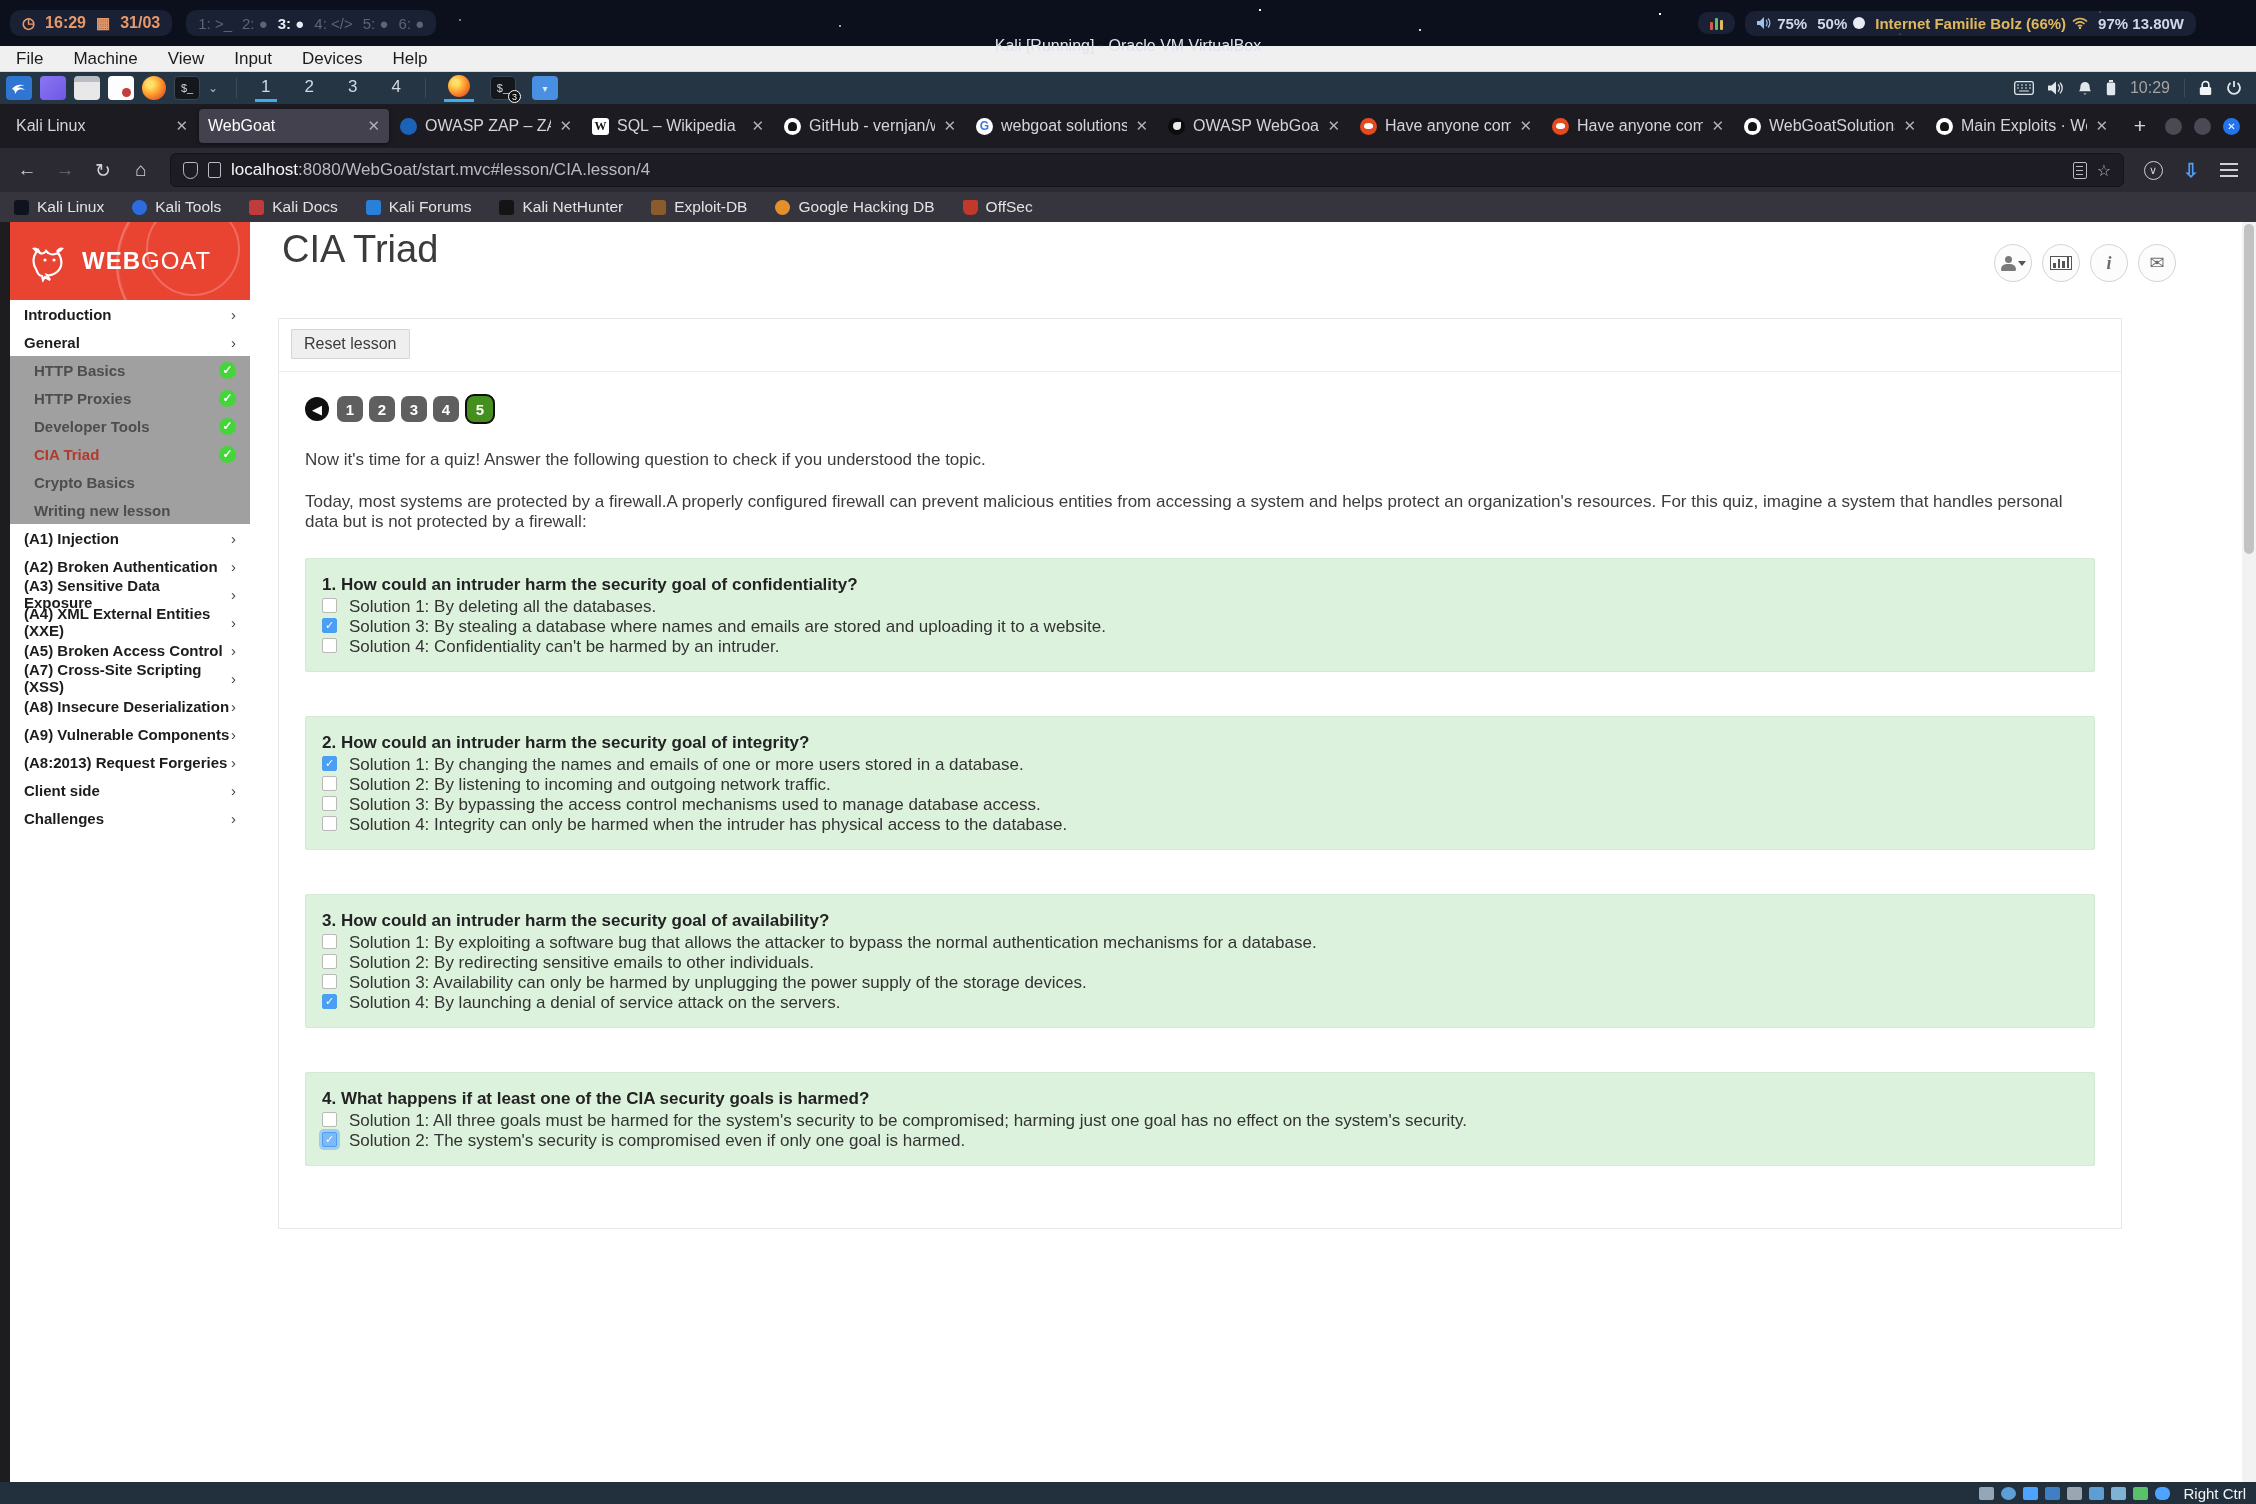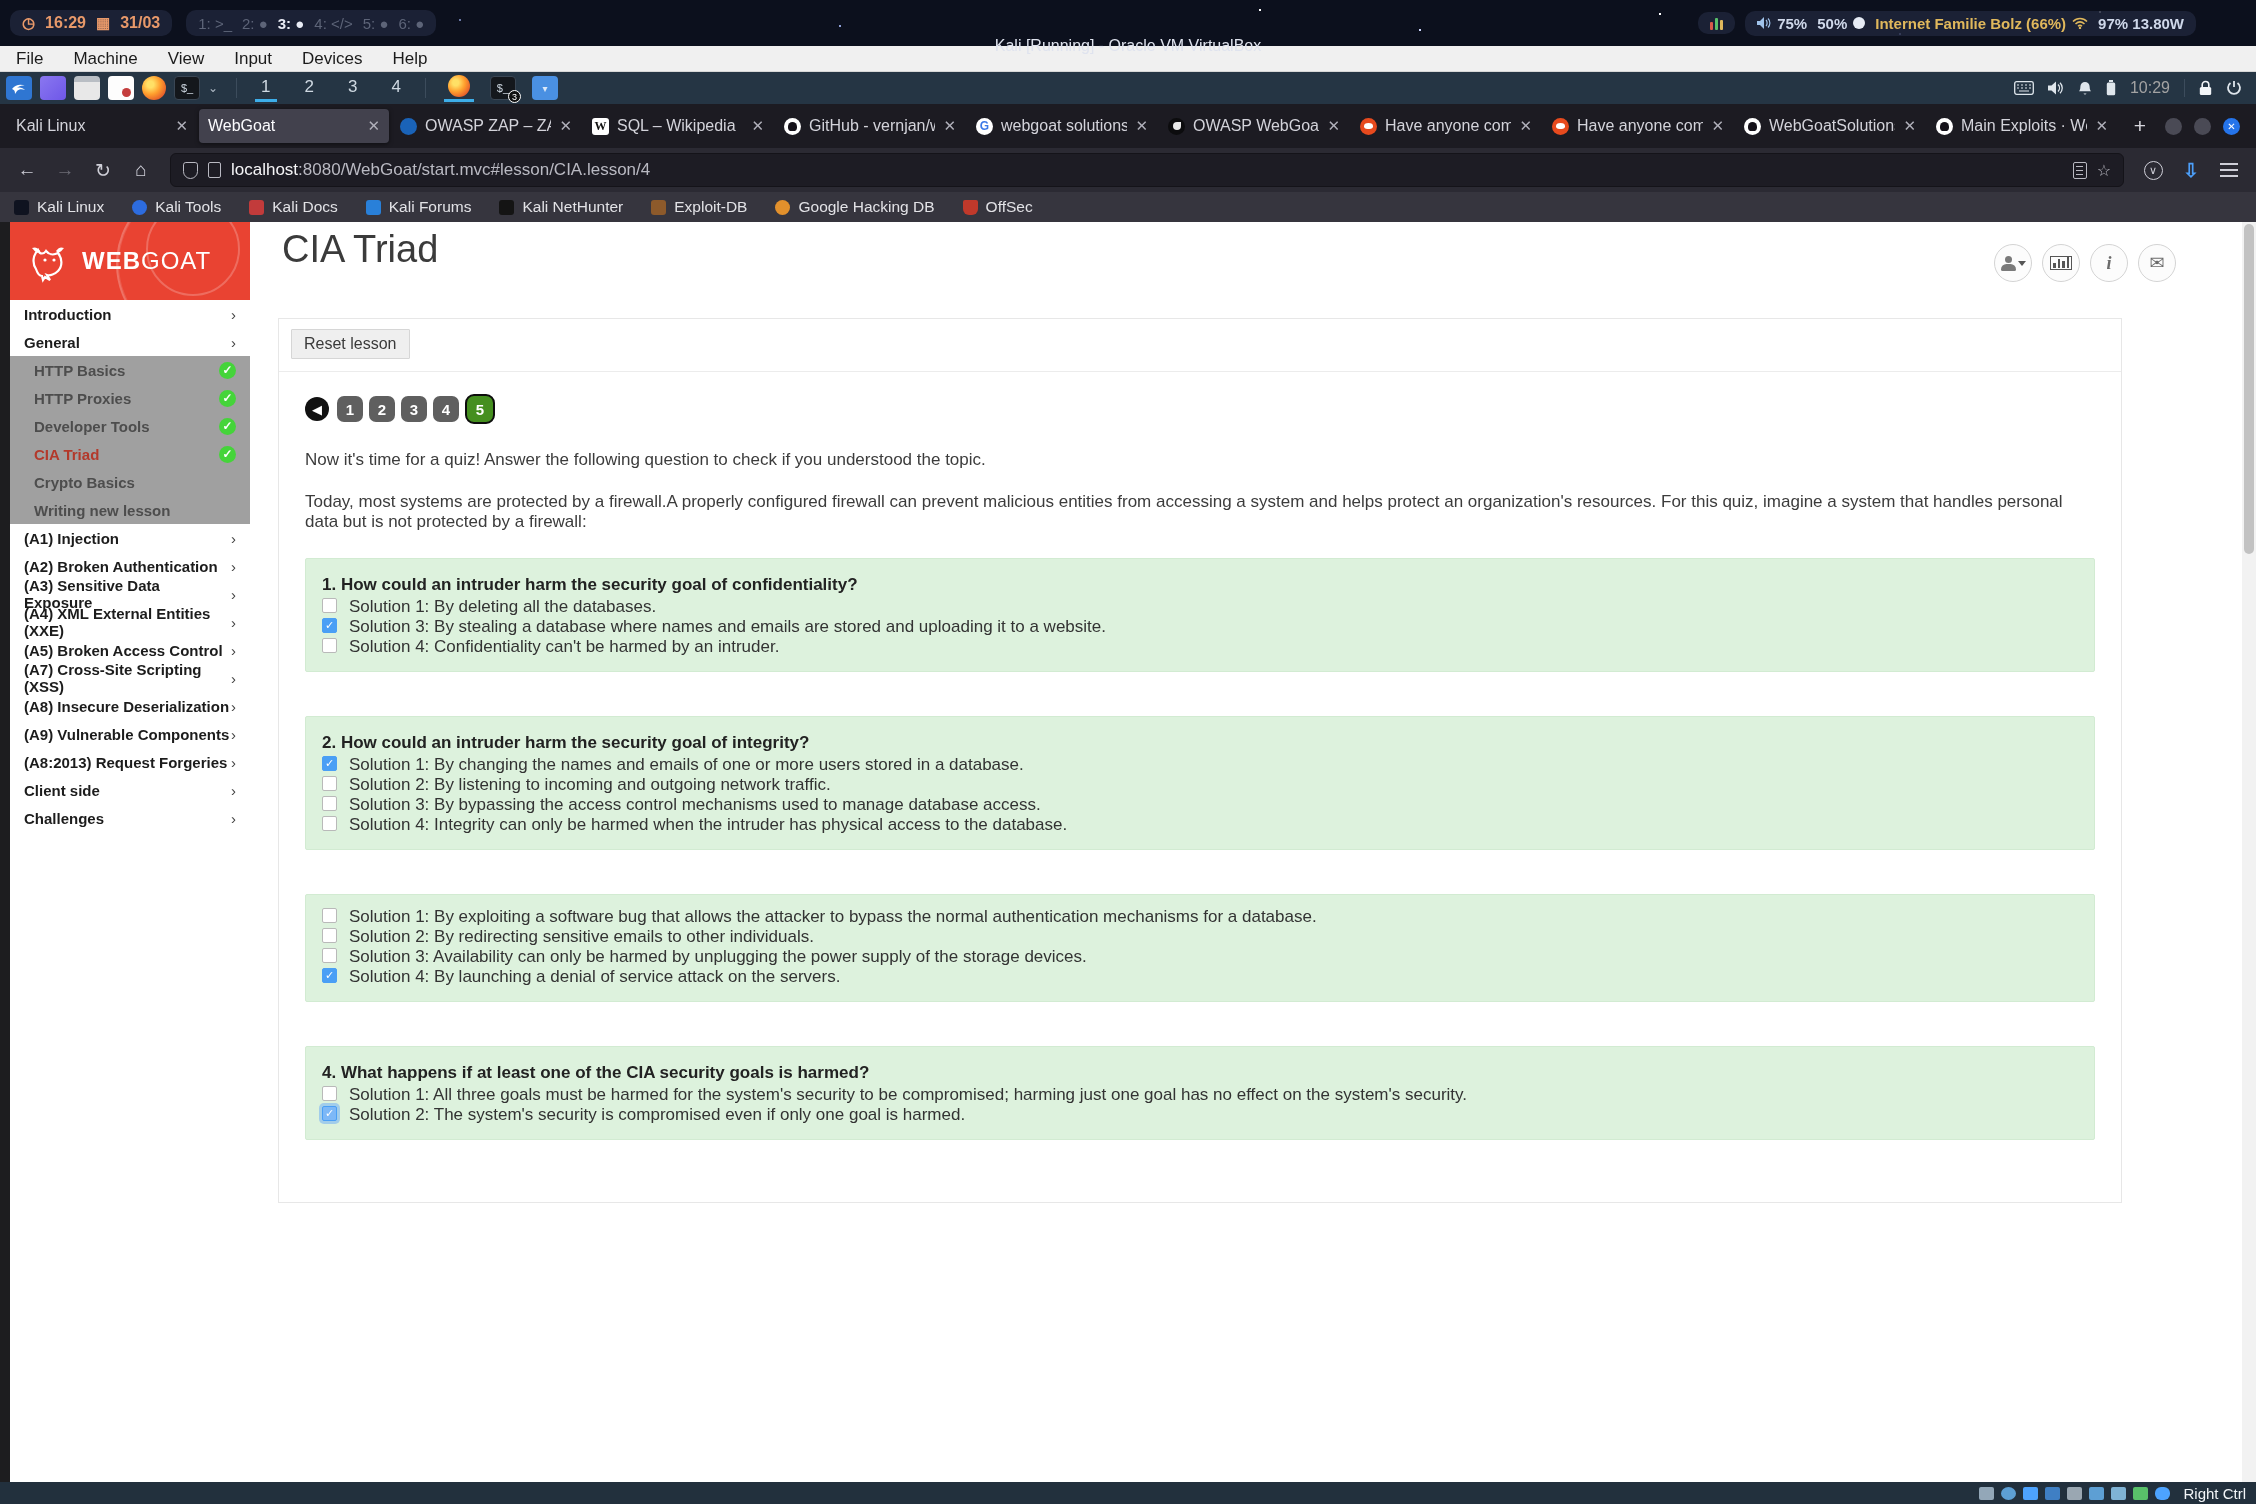--- a/index.html
+++ b/index.html
@@ -657,20 +657,21 @@
                       <span class="cb" data-name="answer-checkbox"></span>
                       <span class="opt-text" data-name="answer-text">Solution 3: By bypassing the access control mechanisms used to manage database access.</span>
                     </label>
                   <label class="opt" data-name="answer-option">
                       <span class="cb" data-name="answer-checkbox"></span>
                       <span class="opt-text" data-name="answer-text">Solution 4: Integrity can only be harmed when the intruder has physical access to the database.</span>
                     </label>
                 </div>
               </div>
               <div class="qbox" data-name="quiz-question">
+                <div class="qtitle" data-name="question-title">3. How could an intruder harm the security goal of availability?</div>
                 <div>
 
                 <label class="opt" data-name="answer-option">
                       <span class="cb" data-name="answer-checkbox"></span>
                       <span class="opt-text" data-name="answer-text">Solution 1: By exploiting a software bug that allows the attacker to bypass the normal authentication mechanisms for a database.</span>
                     </label>
                   <label class="opt" data-name="answer-option">
                       <span class="cb" data-name="answer-checkbox"></span>
                       <span class="opt-text" data-name="answer-text">Solution 2: By redirecting sensitive emails to other individuals.</span>
                     </label>

